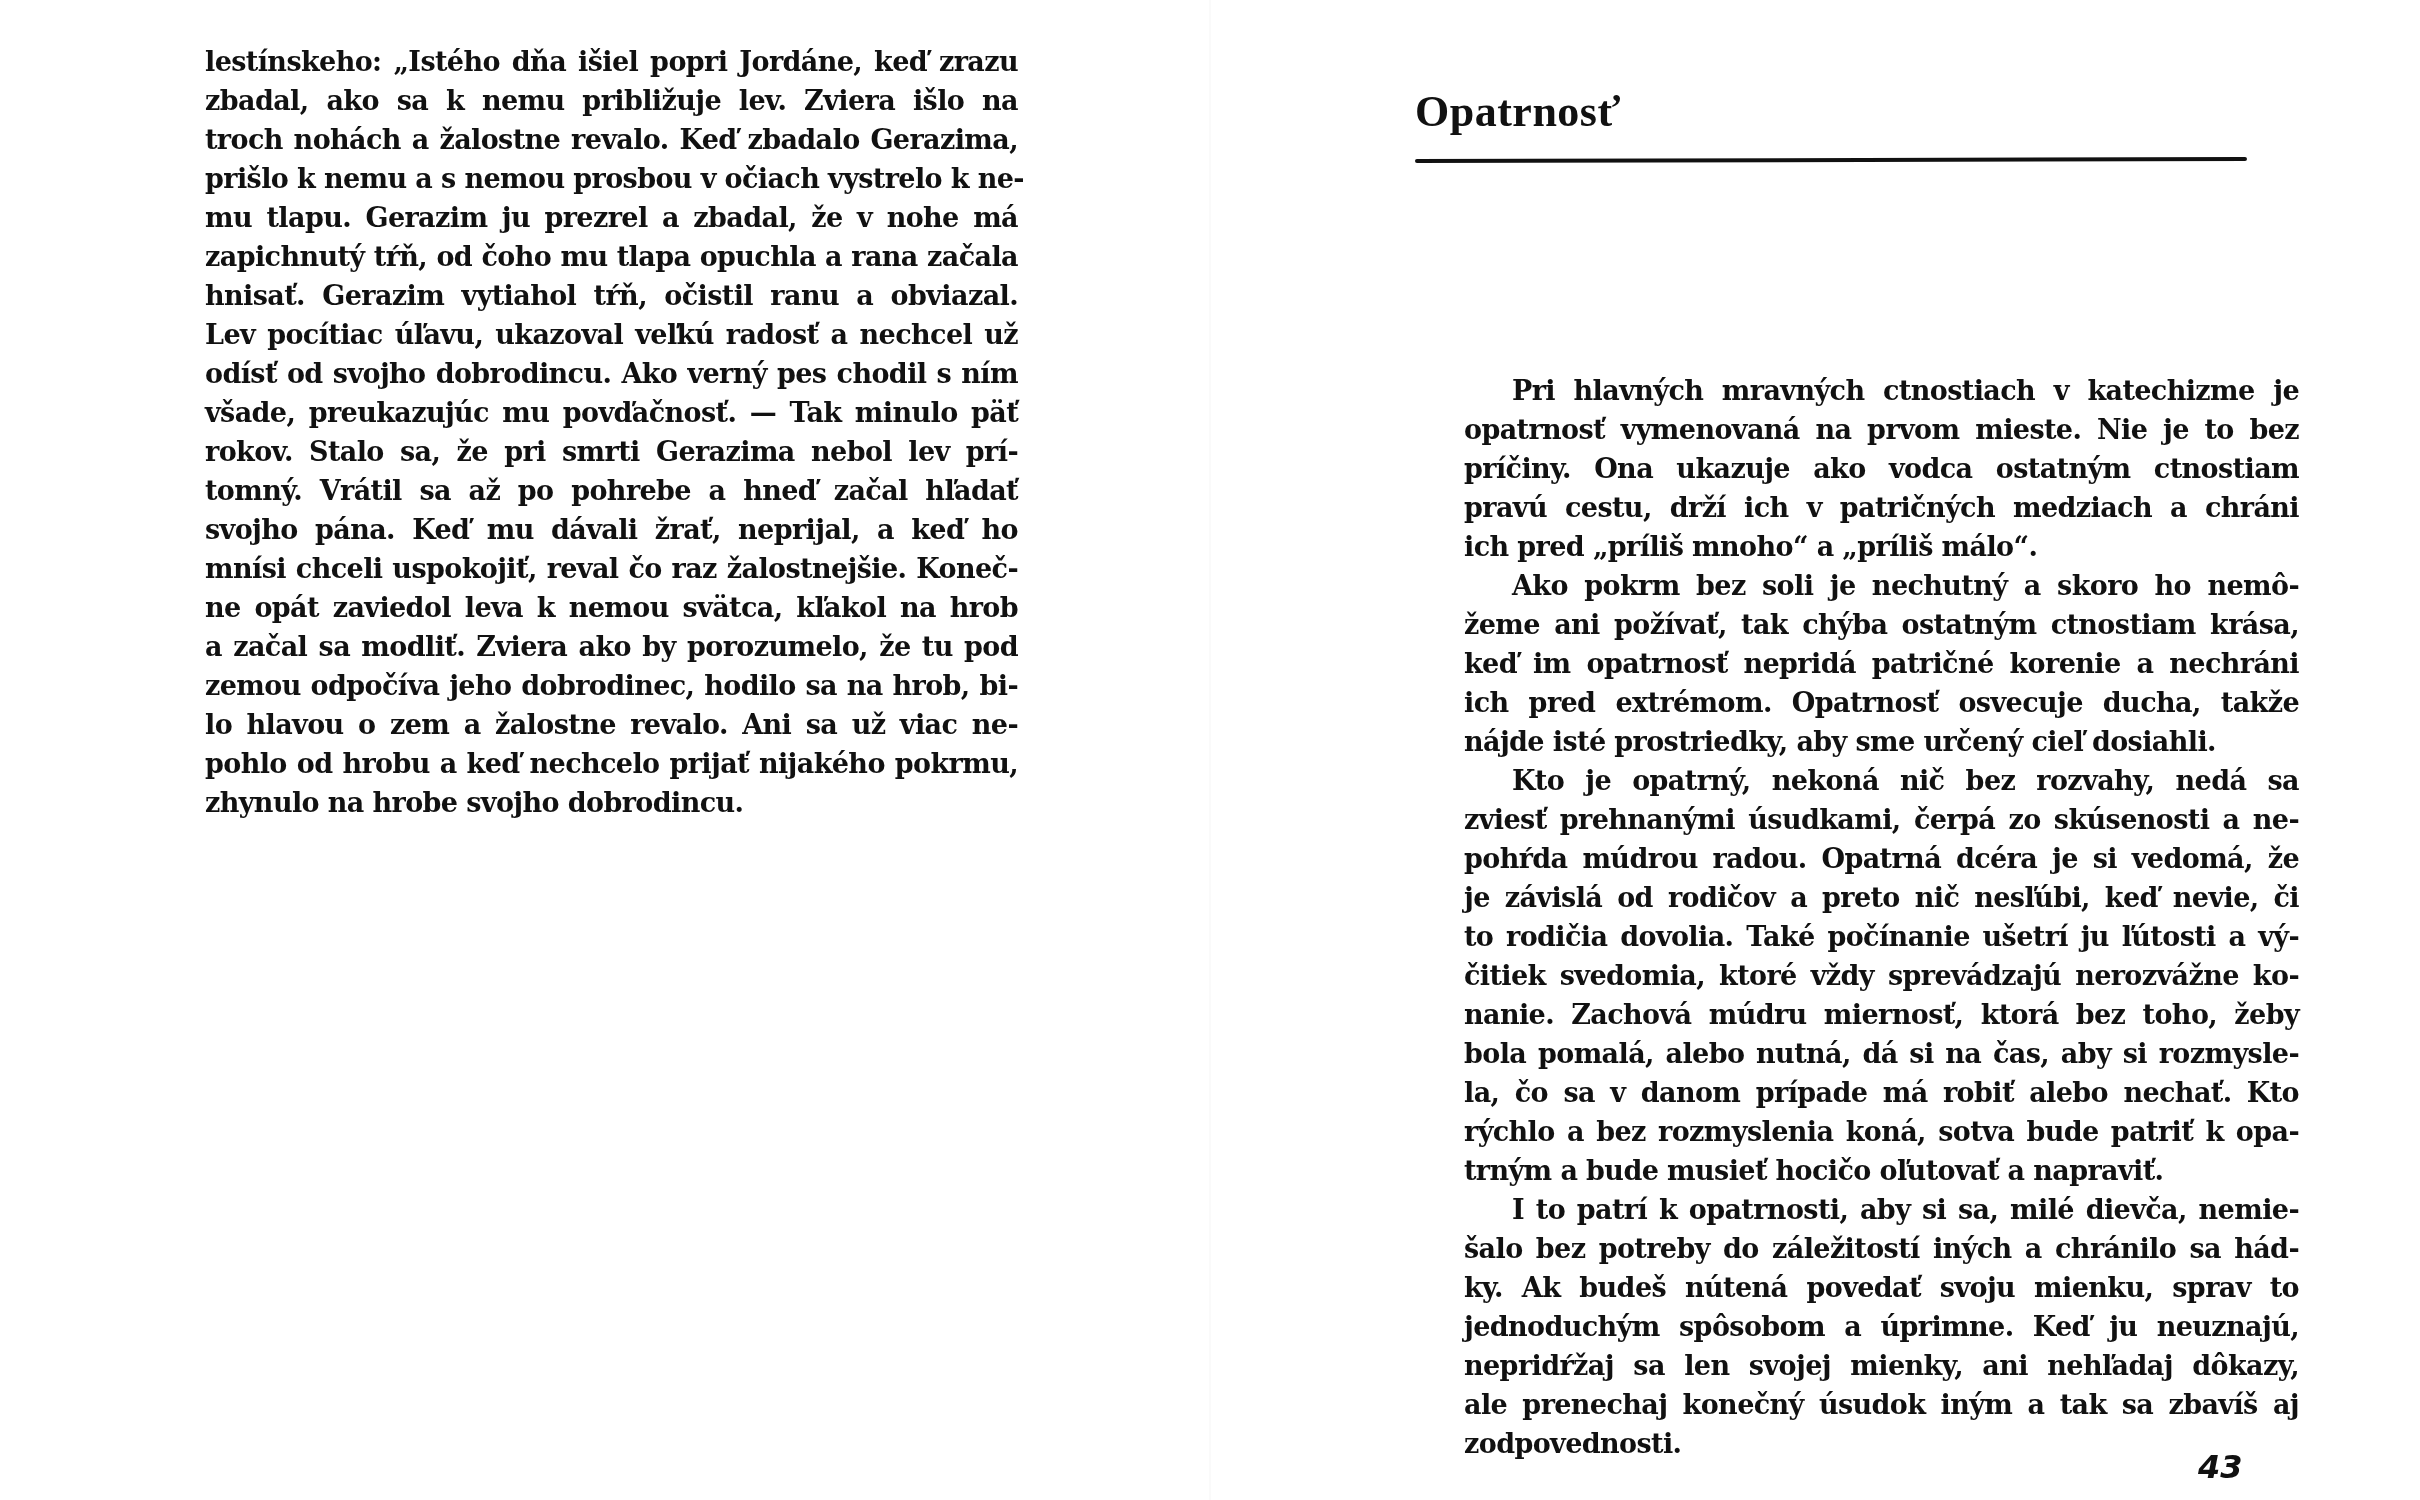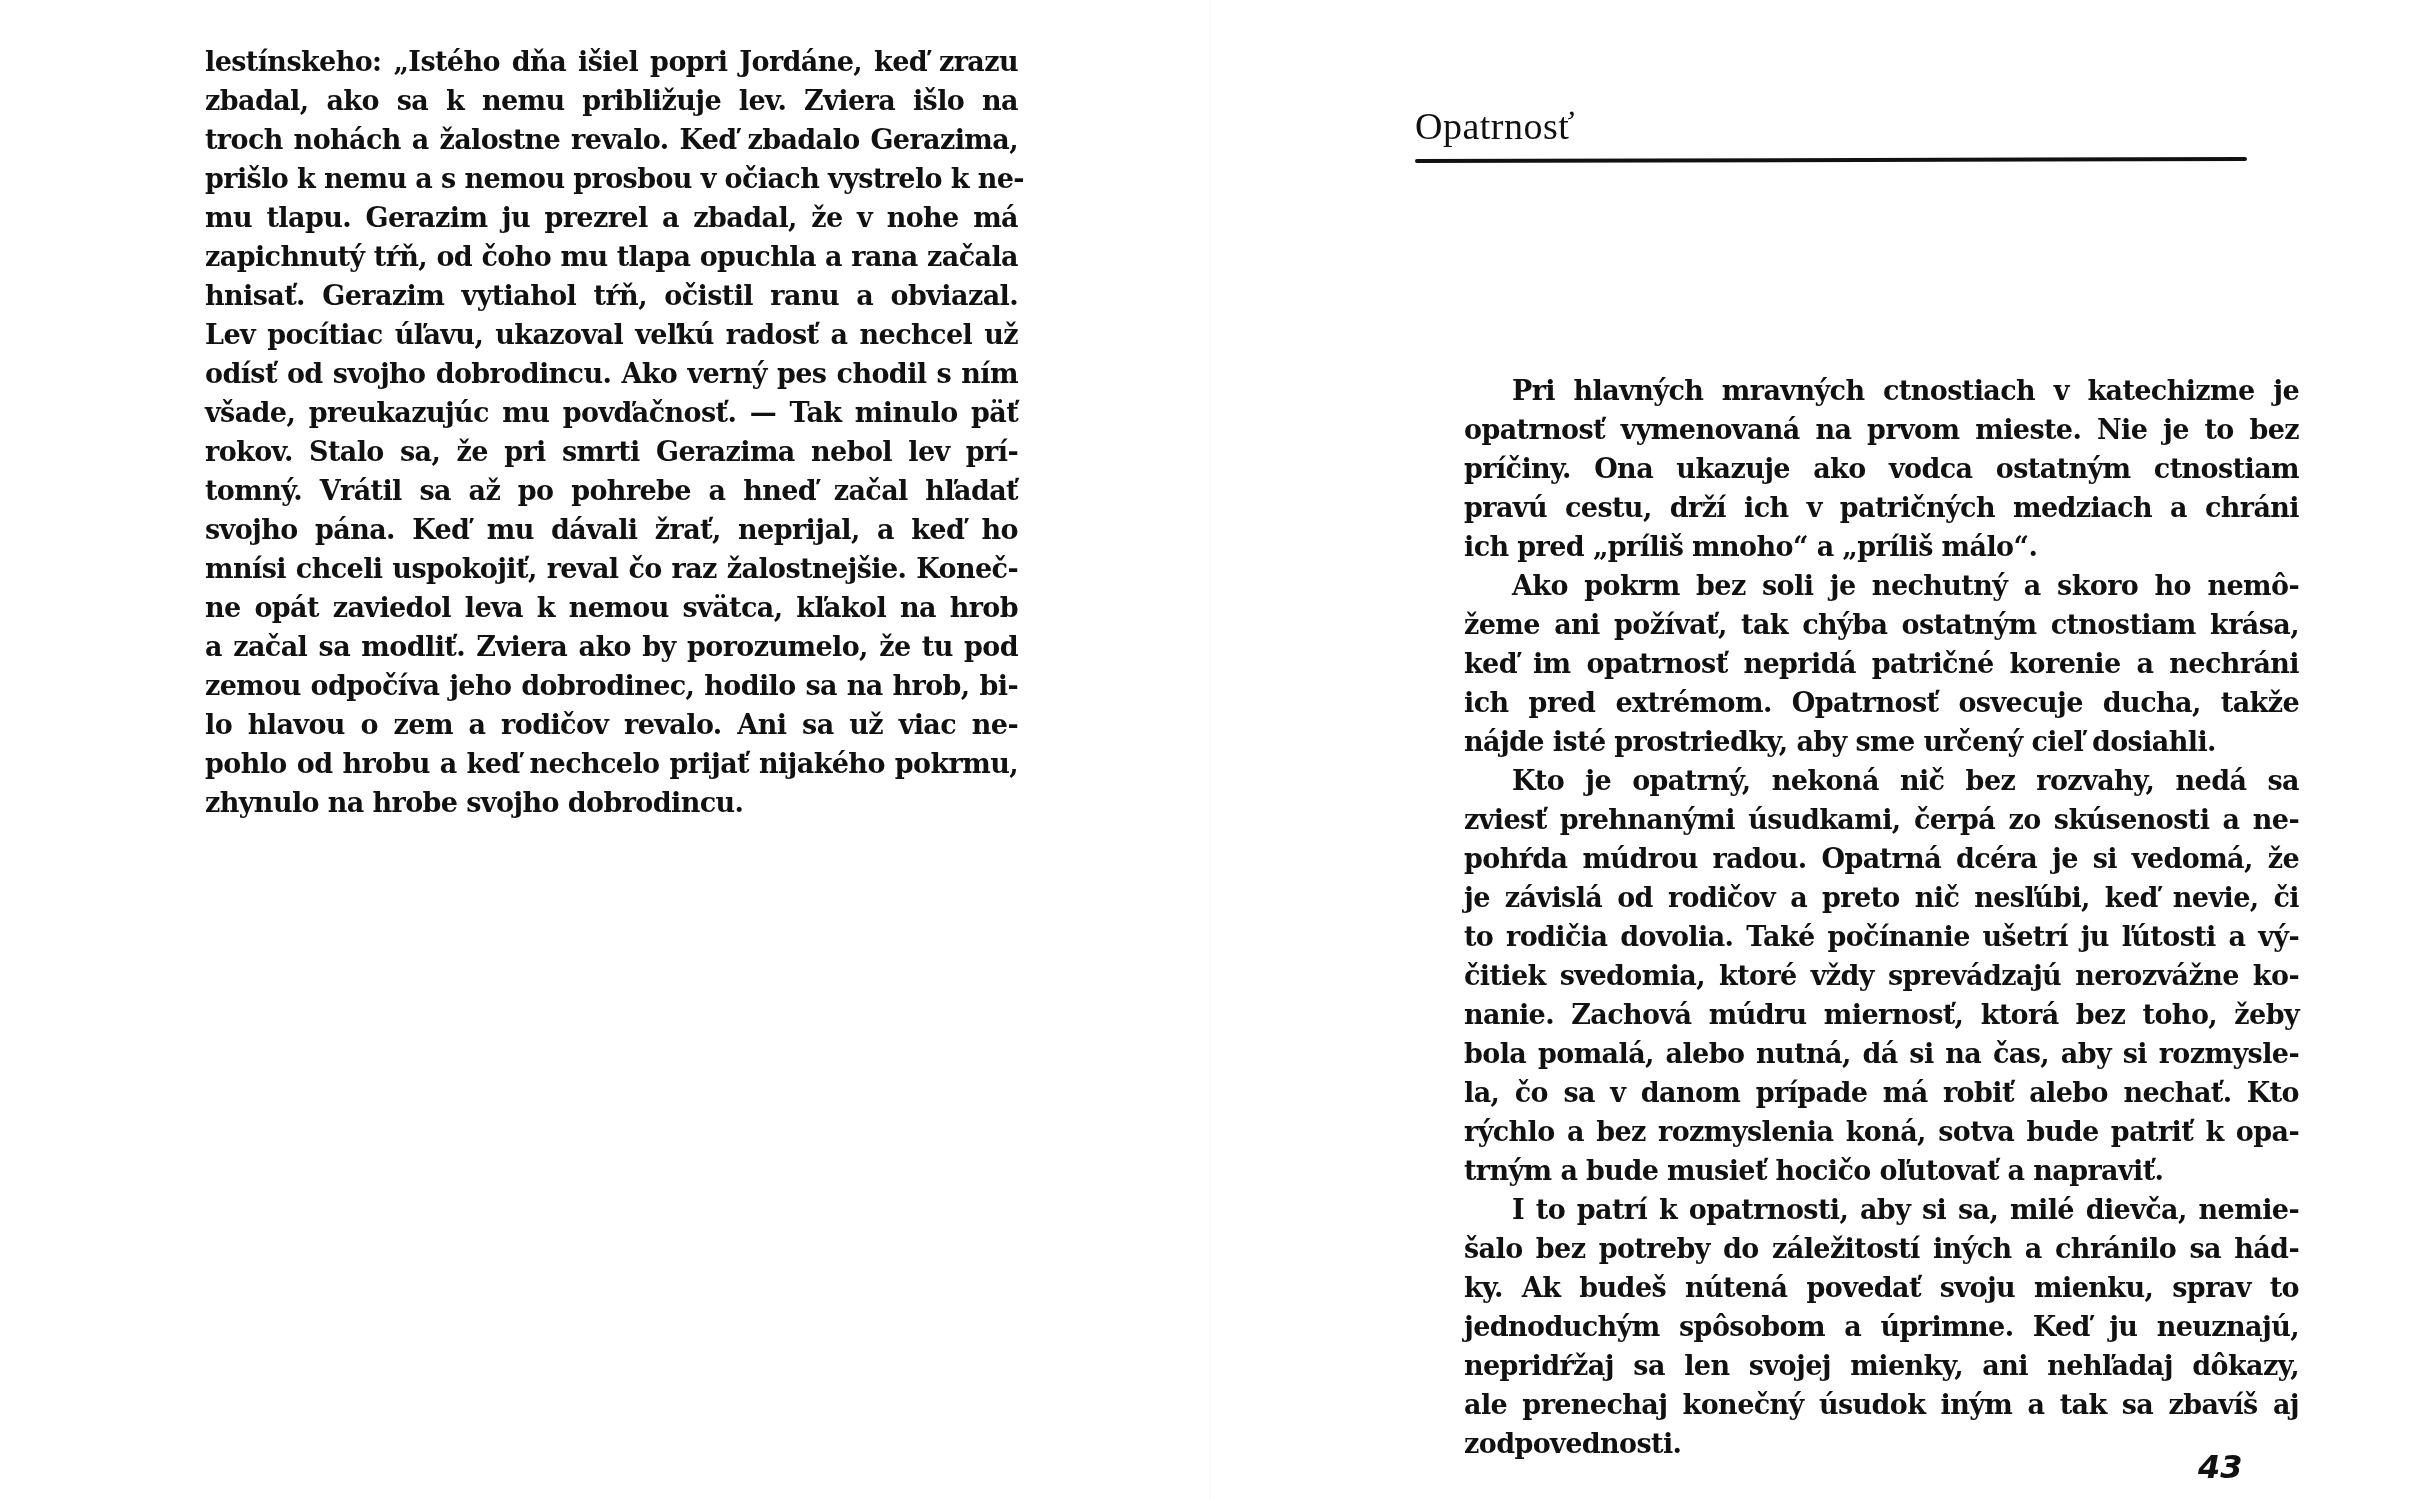--- a/index.html
+++ b/index.html
@@ -6,21 +6,21 @@
   body { width:2420px; height:1500px; position:relative; overflow:hidden; color:#111; }
   .page { position:absolute; top:0; height:1500px; }
   .page-left { left:0; width:1210px; }
   .page-right { left:1210px; width:1210px; }
   .col { position:absolute; font-family:"DejaVu Serif","Liberation Serif",serif; font-weight:bold; font-size:27px; color:#111; }
   .left-col { left:205px; top:42px; width:813px; }
   .right-col { left:1464px; top:323px; width:835px;margin-top:48px; }
   .line { display:block; height:39px; line-height:39px; white-space:nowrap; text-align:justify; text-align-last:justify; letter-spacing:-0.6px; }
   .line.last { text-align-last:left; }
   .line.indent { padding-left:48px; }
-  .title { position:absolute; left:1415px; top:104px; font-family:"Liberation Serif","DejaVu Serif",serif; font-size:38px; font-weight:normal; color:#111; letter-spacing:0.5px; }
+  .title { position:absolute; left:1415px; top:86px; font-family:"Liberation Serif","DejaVu Serif",serif; font-size:44px; font-weight:bold; color:#111; letter-spacing:0.5px; }
   .title-rule { position:absolute; left:1415px; top:158px; width:832px; height:4px; background:#111; border-radius:2px; transform:rotate(-0.15deg); }
   .page-number { position:absolute; left:2198px; top:1448px; font-family:"DejaVu Sans","Liberation Sans",sans-serif; font-weight:bold; font-style:italic; font-size:32px; color:#111; }
   .gutter { position:absolute; left:1209px; top:0; width:2px; height:1500px; background:#fafafa; }
 </style>
 </head>
 <body>
 
 <div class="page page-left"></div>
 <div class="page page-right"></div>
 <div class="gutter"></div>
@@ -37,21 +37,21 @@
     <span class="line">Lev pocítiac úľavu, ukazoval veľkú radosť a nechcel už</span>
     <span class="line">odísť od svojho dobrodincu. Ako verný pes chodil s ním</span>
     <span class="line">všade, preukazujúc mu povďačnosť. — Tak minulo päť</span>
     <span class="line">rokov. Stalo sa, že pri smrti Gerazima nebol lev prí-</span>
     <span class="line">tomný. Vrátil sa až po pohrebe a hneď začal hľadať</span>
     <span class="line">svojho pána. Keď mu dávali žrať, neprijal, a keď ho</span>
     <span class="line">mnísi chceli uspokojiť, reval čo raz žalostnejšie. Koneč-</span>
     <span class="line">ne opát zaviedol leva k nemou svätca, kľakol na hrob</span>
     <span class="line">a začal sa modliť. Zviera ako by porozumelo, že tu pod</span>
     <span class="line">zemou odpočíva jeho dobrodinec, hodilo sa na hrob, bi-</span>
-    <span class="line">lo hlavou o zem a rodičov revalo. Ani sa už viac ne-</span>
+    <span class="line">lo hlavou o zem a žalostne revalo. Ani sa už viac ne-</span>
     <span class="line">pohlo od hrobu a keď nechcelo prijať nijakého pokrmu,</span>
     <span class="line last">zhynulo na hrobe svojho dobrodincu.</span>
   </div>
 </div>
 
 <div class="title">Opatrnosť</div>
 <div class="title-rule"></div>
 
 <div class="col right-col">
   <div>

